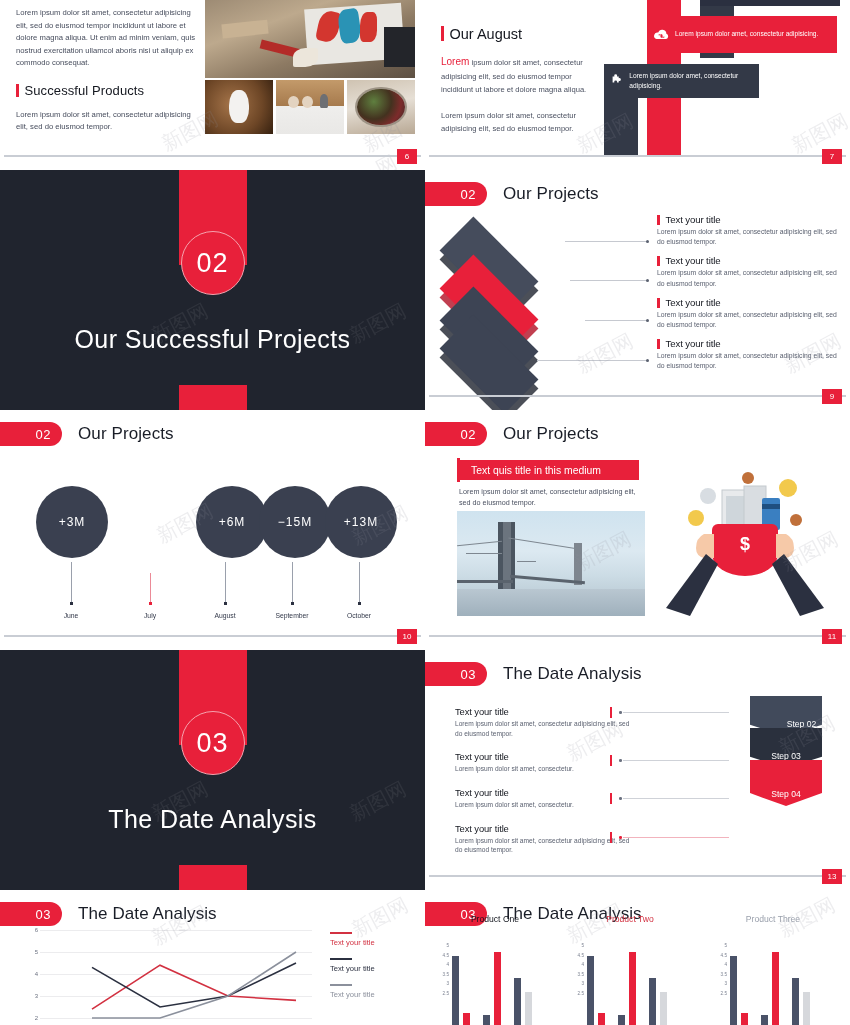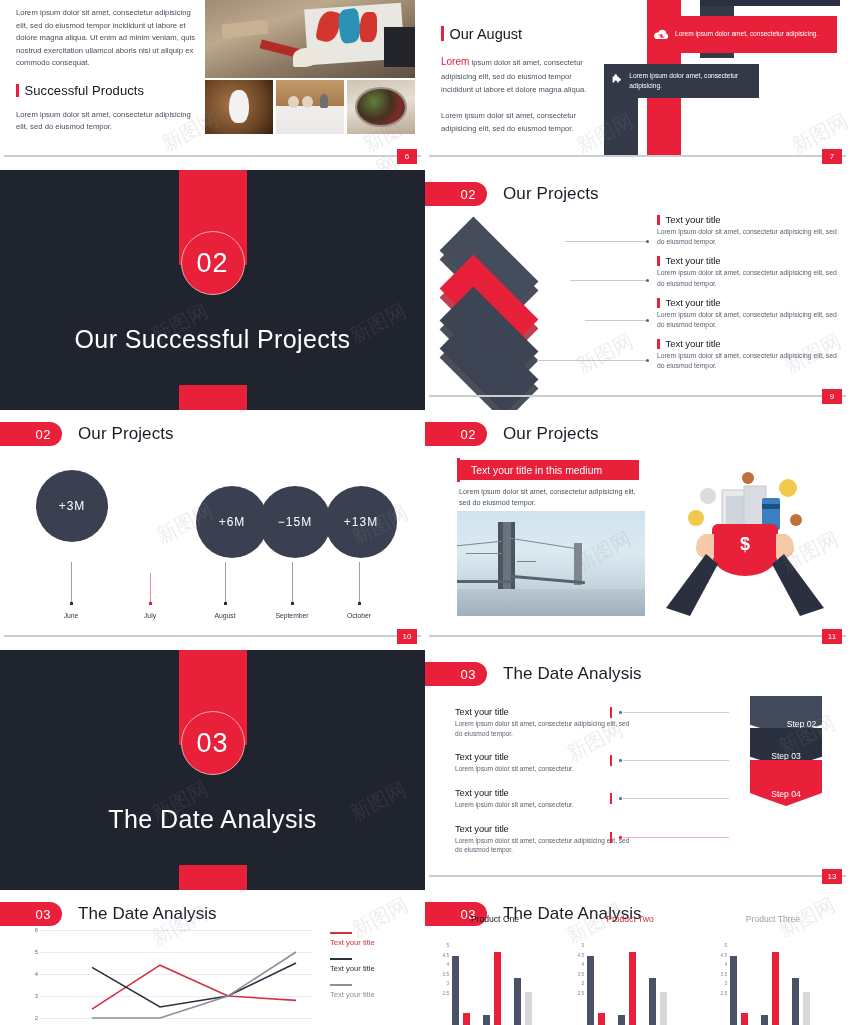--- a/index.html
+++ b/index.html
@@ -300,21 +300,21 @@
     <div class="footline"></div>
     <div class="pagebadge">9</div>
   </div>
 
   <div class="slide" id="s10" style="left:0;top:410px;">
     <div class="hdr">
       <div class="numpill">02</div>
       <div class="htitle">Our Projects</div>
     </div>
 
-    <div class="circ" style="left:36px;top:60px;width:72px;height:72px;">
+    <div class="circ" style="left:36px;top:76px;width:72px;height:72px;">
         <div class="val">+3M</div>
       </div>
     <div class="circ" style="left:196px;top:76px;width:72px;height:72px;">
         <div class="val">+6M</div>
       </div>
     <div class="circ" style="left:259px;top:76px;width:72px;height:72px;">
         <div class="val">−15M</div>
       </div>
     <div class="circ" style="left:325px;top:76px;width:72px;height:72px;">
         <div class="val">+13M</div>
@@ -344,21 +344,21 @@
     <div class="pagebadge">10</div>
   </div>
 
   <div class="slide" id="s11" style="left:425px;top:410px;">
     <div class="hdr">
       <div class="numpill">02</div>
       <div class="htitle">Our Projects</div>
     </div>
 
     <div class="tmark"></div>
-    <div class="tbanner">Text your title in this medium</div>
+    <div class="tbanner">Text quis title in this medium</div>
     <div class="tsub">Lorem ipsum dolor sit amet, consectetur adipisicing elit, sed do eiusmod tempor.</div>
 
     <div class="photo">
       <div class="tower" style="left:22%;top:10%;width:9%;height:76%;"></div>
       <div class="tower" style="left:24.5%;top:10%;width:4%;height:76%;background:#6b747e;"></div>
       <div class="tower" style="left:62%;top:30%;width:4.5%;height:40%;background:#7e868f;"></div>
       <div class="deckline" style="left:0;top:66%;width:30%;"></div>
       <div class="deckline" style="left:28%;top:64%;width:40%;transform:rotate(5deg);"></div>
       <div class="cable" style="left:0;top:30%;width:24%;height:1px;transform:rotate(-6deg);"></div>
       <div class="cable" style="left:27%;top:30%;width:38%;height:1px;transform:rotate(9deg);"></div>

